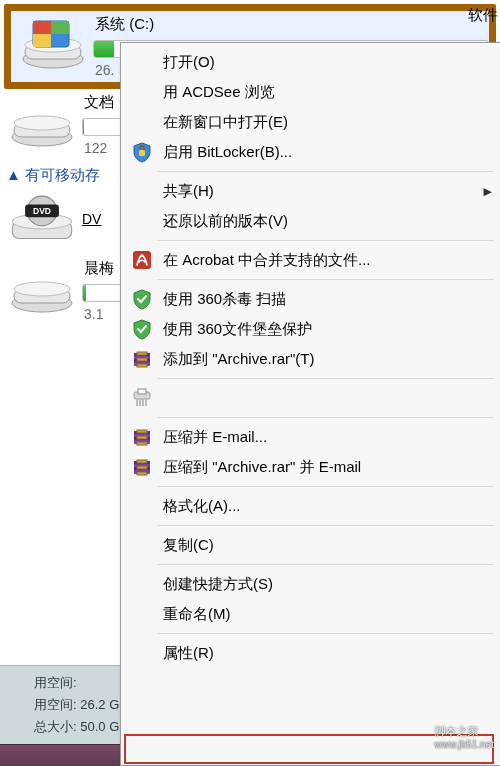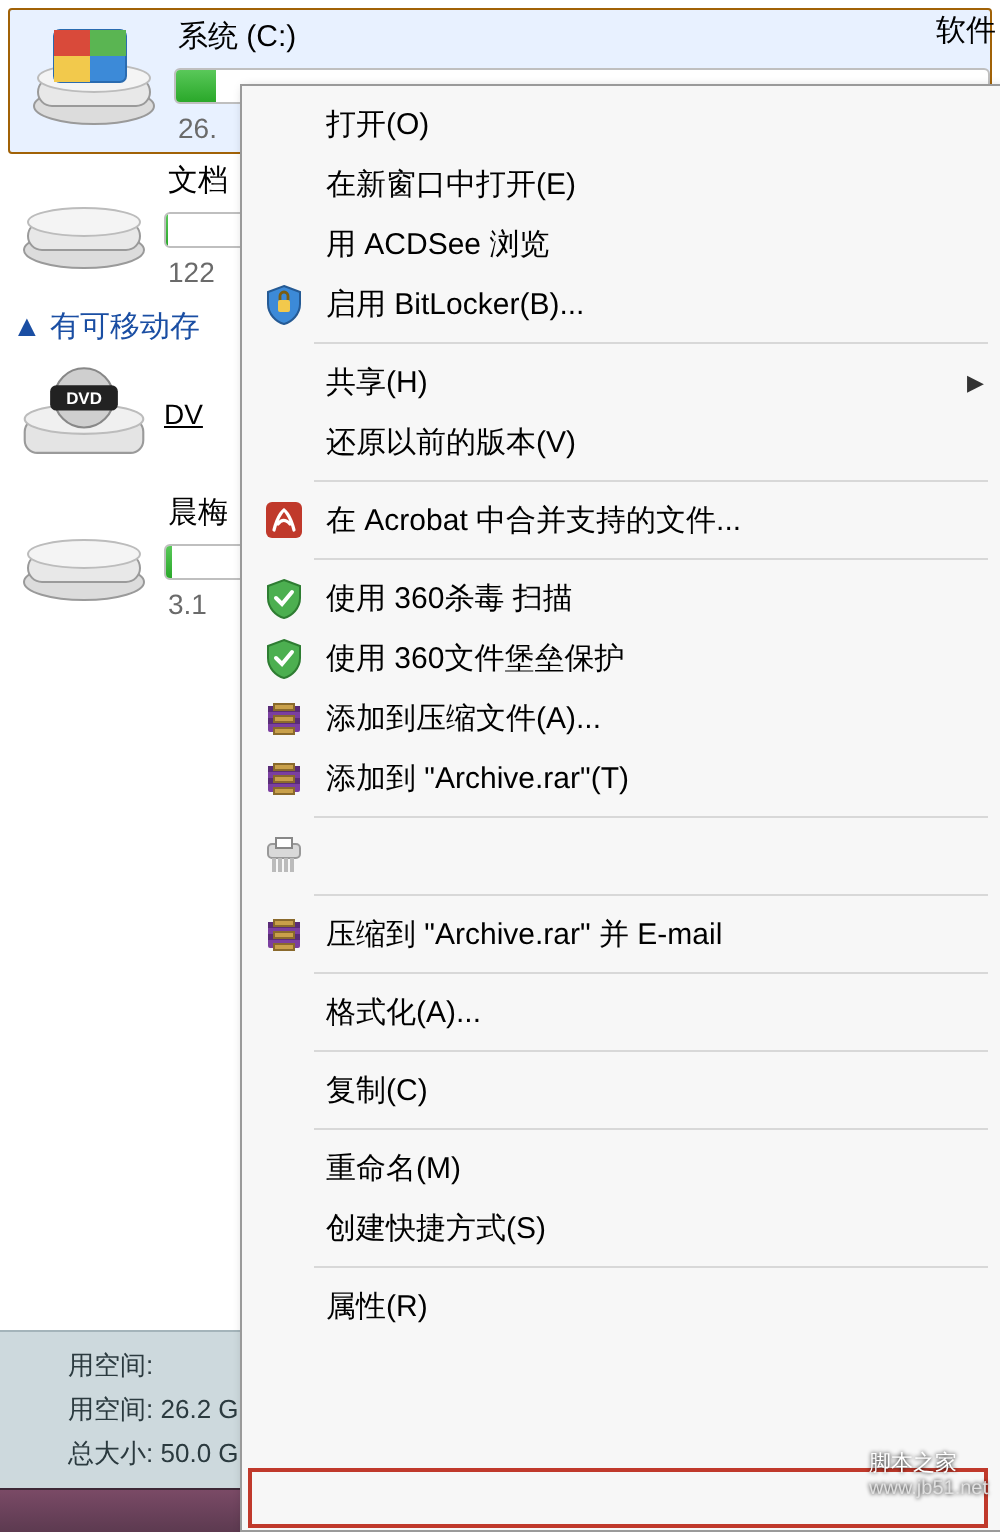--- a/index.html
+++ b/index.html
@@ -6,21 +6,21 @@
   body { width: 500px; height: 766px; overflow: hidden; background: #fff; position: relative; font-size: 14px; color: #000; }
   .bg { position: absolute; inset: 0; background: #fff; }
   .drive-row { display: flex; align-items: flex-start; padding: 2px 0 4px 6px; }
   .drive-icon { width: 72px; height: 60px; flex: 0 0 72px; display: flex; align-items: center; justify-content: center; }
   .drive-icon svg { width: 68px; height: 56px; }
   .drive-info { flex: 1; padding-left: 4px; padding-top: 2px; min-width: 0; }
   .drive-title { font-size: 15px; color: #000; margin-bottom: 6px; padding-left: 2px; white-space: nowrap; overflow: hidden; }
   .bar-wrap { height: 18px; border: 1px solid #bfbfbf; border-radius: 3px; background: #fff; position: relative; overflow: hidden; width: 100%; }
   .bar-fill { height: 100%; background: linear-gradient(#59c859, #2aa82a); }
   .drive-sub { color: #6a6a6a; font-size: 14px; margin-top: 4px; padding-left: 2px; }
-  .drive-1 { border: 1px solid #a16207; background: #e8f1ff; border-radius: 2px; }
+  .drive-1 { border: 7px solid #a16207; background: #e8f1ff; border-radius: 2px; }
   .section-title { color: #1a4ea3; font-size: 15px; padding: 6px 4px 6px 6px; }
   .dvd-row { display: flex; align-items: center; padding: 4px 6px; }
   .dvd-icon { width: 72px; height: 48px; flex: 0 0 72px; display: flex; align-items: center; justify-content: center; text-decoration: underline; }
   .dvd-label { font-size: 14px; padding-left: 4px; text-decoration: underline; }
 
   .infobar { position: absolute; left: 0; width: 122px; background: #cdd9dd; border-top: 1px solid #a4b4ba; padding: 6px 6px 6px 6px; color: #2b3a3f; font-size: 13px; line-height: 1.7; }
   .infobar .row { display: flex; white-space: nowrap; margin-left: 28px; }
   .infobar .k { }
   .taskbar { position: absolute; left: 0; width: 122px; height: 22px; bottom: 0; background: linear-gradient(#7a4a66,#5c3a50); border-top: 1px solid #3d2836; }
 
@@ -128,25 +128,25 @@
 </div>
 <div class="taskbar"></div>
 
 <div class="menu" id="context-menu">
     <div class="row">
       <span class="iconcol"></span>
       <span class="label">打开(O)</span>
     </div>
     <div class="row">
       <span class="iconcol"></span>
+      <span class="label">用 ACDSee 浏览</span>
+    </div>
+    <div class="row">
+      <span class="iconcol"></span>
       <span class="label">在新窗口中打开(E)</span>
-    </div>
-    <div class="row">
-      <span class="iconcol"></span>
-      <span class="label">用 ACDSee 浏览</span>
     </div>
     <div class="row">
       <span class="iconcol">
         <svg width="22" height="22" viewBox="0 0 22 22">
           <path d="M11 2 L19 5 V11 C19 16 15 20 11 21 C7 20 3 16 3 11 V5 Z" fill="#3c8ad8" stroke="#255a94"></path>
           <rect x="8" y="9" width="6" height="6" rx="1" fill="#f2c94c"></rect>
           <path d="M9 9 V7 a2 2 0 0 1 4 0 V9" fill="none" stroke="#7a5d10" stroke-width="1.4"></path>
         </svg>
       </span>
       <span class="label">启用 BitLocker(B)...</span>
@@ -194,49 +194,49 @@
       <span class="iconcol">
         <svg width="22" height="22" viewBox="0 0 22 22">
           <rect x="3" y="5" width="16" height="13" rx="1" fill="#7b3fa0"></rect>
           <rect x="3" y="5" width="16" height="3" fill="#5a2c78"></rect>
           <rect x="3" y="11" width="16" height="3" fill="#5a2c78"></rect>
           <rect x="6" y="4" width="10" height="3" fill="#c9a04a" stroke="#8a6a2c"></rect>
           <rect x="6" y="10" width="10" height="3" fill="#c9a04a" stroke="#8a6a2c"></rect>
           <rect x="6" y="16" width="10" height="3" fill="#c9a04a" stroke="#8a6a2c"></rect>
         </svg>
       </span>
-      <span class="label">添加到压缩文件(A)...</span>
-    </div>
+      <span class="label">添加到 "Archive.rar"(T)</span>
+    </div>
+    <div class="sep"></div>
+    <div class="row">
+      <span class="iconcol">
+        <svg width="22" height="22" viewBox="0 0 22 22">
+          <rect x="3" y="5" width="16" height="7" rx="2" fill="#d9d9d9" stroke="#999"></rect>
+          <rect x="5" y="12" width="2" height="7" fill="#bbb"></rect>
+          <rect x="8" y="12" width="2" height="7" fill="#bbb"></rect>
+          <rect x="11" y="12" width="2" height="7" fill="#bbb"></rect>
+          <rect x="14" y="12" width="2" height="7" fill="#bbb"></rect>
+          <rect x="7" y="2" width="8" height="5" fill="#fff" stroke="#888"></rect>
+        </svg>
+      </span>
+    </div>
+    <div class="sep"></div>
     <div class="row">
       <span class="iconcol">
         <svg width="22" height="22" viewBox="0 0 22 22">
           <rect x="3" y="5" width="16" height="13" rx="1" fill="#7b3fa0"></rect>
           <rect x="3" y="5" width="16" height="3" fill="#5a2c78"></rect>
           <rect x="3" y="11" width="16" height="3" fill="#5a2c78"></rect>
           <rect x="6" y="4" width="10" height="3" fill="#c9a04a" stroke="#8a6a2c"></rect>
           <rect x="6" y="10" width="10" height="3" fill="#c9a04a" stroke="#8a6a2c"></rect>
           <rect x="6" y="16" width="10" height="3" fill="#c9a04a" stroke="#8a6a2c"></rect>
         </svg>
       </span>
-      <span class="label">添加到 "Archive.rar"(T)</span>
-    </div>
-    <div class="sep"></div>
-    <div class="row">
-      <span class="iconcol">
-        <svg width="22" height="22" viewBox="0 0 22 22">
-          <rect x="3" y="5" width="16" height="7" rx="2" fill="#d9d9d9" stroke="#999"></rect>
-          <rect x="5" y="12" width="2" height="7" fill="#bbb"></rect>
-          <rect x="8" y="12" width="2" height="7" fill="#bbb"></rect>
-          <rect x="11" y="12" width="2" height="7" fill="#bbb"></rect>
-          <rect x="14" y="12" width="2" height="7" fill="#bbb"></rect>
-          <rect x="7" y="2" width="8" height="5" fill="#fff" stroke="#888"></rect>
-        </svg>
-      </span>
-    </div>
-    <div class="sep"></div>
+      <span class="label">压缩并 E-mail...</span>
+    </div>
     <div class="row">
       <span class="iconcol">
         <svg width="22" height="22" viewBox="0 0 22 22">
           <rect x="3" y="5" width="16" height="13" rx="1" fill="#7b3fa0"></rect>
           <rect x="3" y="5" width="16" height="3" fill="#5a2c78"></rect>
           <rect x="3" y="11" width="16" height="3" fill="#5a2c78"></rect>
           <rect x="6" y="4" width="10" height="3" fill="#c9a04a" stroke="#8a6a2c"></rect>
           <rect x="6" y="10" width="10" height="3" fill="#c9a04a" stroke="#8a6a2c"></rect>
           <rect x="6" y="16" width="10" height="3" fill="#c9a04a" stroke="#8a6a2c"></rect>
         </svg>
@@ -249,25 +249,25 @@
       <span class="label">格式化(A)...</span>
     </div>
     <div class="sep"></div>
     <div class="row">
       <span class="iconcol"></span>
       <span class="label">复制(C)</span>
     </div>
     <div class="sep"></div>
     <div class="row">
       <span class="iconcol"></span>
+      <span class="label">创建快捷方式(S)</span>
+    </div>
+    <div class="row">
+      <span class="iconcol"></span>
       <span class="label">重命名(M)</span>
-    </div>
-    <div class="row">
-      <span class="iconcol"></span>
-      <span class="label">创建快捷方式(S)</span>
     </div>
     <div class="sep"></div>
     <div class="row">
       <span class="iconcol"></span>
       <span class="label">属性(R)</span>
     </div>
   </div>
 
 <div class="highlight-box"></div>
 

